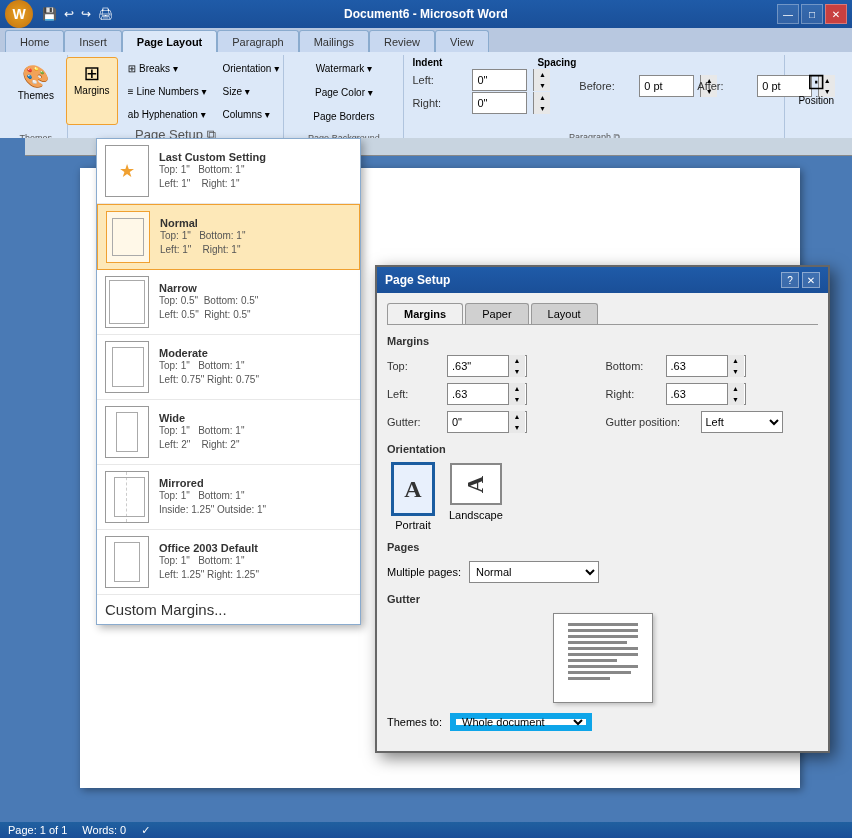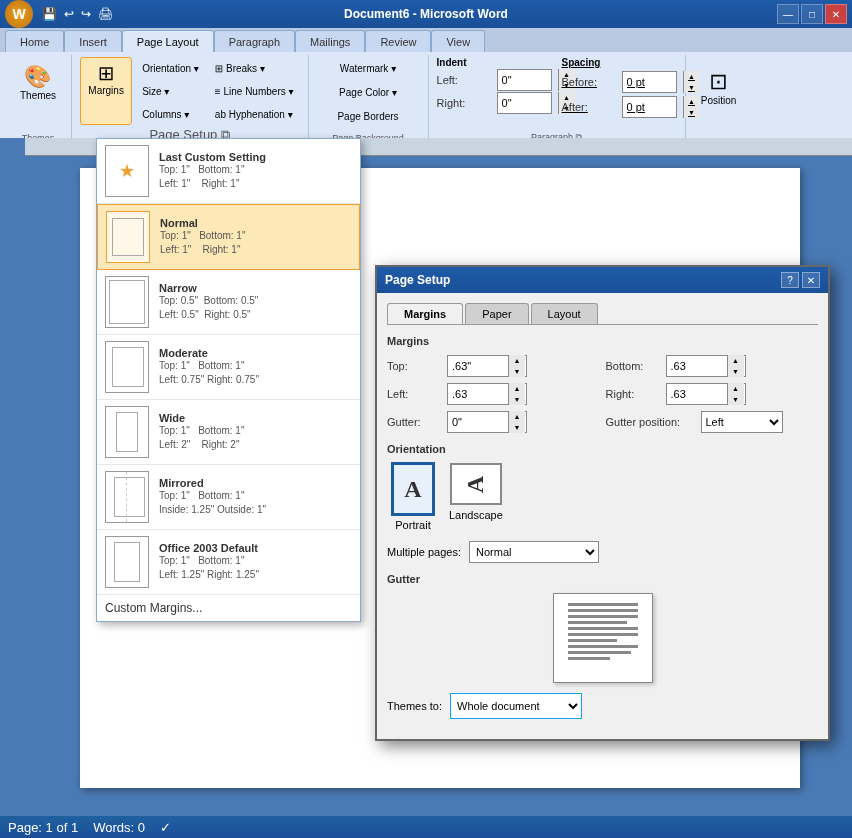--- a/index.html
+++ b/index.html
@@ -77,21 +77,21 @@
       background: #c8d8f0;
       border: 1px solid #8aabce;
       border-bottom: none;
       border-radius: 3px 3px 0 0;
       color: #333;
       height: 22px;
       display: flex; align-items: center;
     }
     .ribbon-tab.active {
       background: #dce8f8;
-      font-weight: normal;
+      font-weight: bold;
       color: #000;
       z-index: 1;
     }
 
     
     .ribbon-content {
       display: flex;
       padding: 3px 5px;
       background: #dce8f8;
       min-height: 85px;
@@ -157,27 +157,27 @@
     }
 
     .ribbon-col { display: flex; flex-direction: column; gap: 1px; }
 
     
     .status-bar {
       position: absolute;
       bottom: 0;
       left: 0;
       right: 0;
-      height: 22px;
+      height: 16px;
       background: linear-gradient(to bottom, #2060a0, #1a4f98);
       display: flex;
       align-items: center;
       padding: 0 8px;
       color: white;
-      font-size: 13px;
+      font-size: 11px;
       gap: 15px;
     }
 
     
     .doc-area {
       background: #4a7ab5;
       position: absolute;
       top: 138px;
       left: 0;
       right: 0;
@@ -239,21 +239,21 @@
 
     .margin-text { flex: 1; }
     .margin-name { font-weight: bold; font-size: 11px; color: #333; }
     .margin-details { font-size: 10px; color: #555; line-height: 1.4; }
 
     .margins-custom-btn {
       display: flex;
       align-items: center;
       padding: 6px 8px;
       cursor: pointer;
-      font-size: 12px;
+      font-size: 15px;
       color: #333;
     }
 
     
     .dialog-overlay {
       position: absolute;
       top: 0; left: 0; right: 0; bottom: 0;
       z-index: 200;
     }
 
@@ -487,28 +487,28 @@
       <div class="ribbon-group-label">Themes</div>
     </div>
 
     <div class="ribbon-group" style="min-width:190px;">
       <div class="ribbon-group-content" style="align-items:flex-start; gap:4px;">
         <button class="ribbon-btn-large active" style="min-width:52px;">
           <span class="icon" style="font-size:20px;">⊞</span>
           <span class="label">Margins</span>
         </button>
         <div class="ribbon-col">
+          <button class="ribbon-btn-small">⊞ Breaks ▾</button>
+          <button class="ribbon-btn-small">≡ Line Numbers ▾</button>
+          <button class="ribbon-btn-small">ab Hyphenation ▾</button>
+        </div>
+        <div class="ribbon-col">
           <button class="ribbon-btn-small">Orientation ▾</button>
           <button class="ribbon-btn-small">Size ▾</button>
           <button class="ribbon-btn-small">Columns ▾</button>
-        </div>
-        <div class="ribbon-col">
-          <button class="ribbon-btn-small">⊞ Breaks ▾</button>
-          <button class="ribbon-btn-small">≡ Line Numbers ▾</button>
-          <button class="ribbon-btn-small">ab Hyphenation ▾</button>
         </div>
       </div>
       <div class="ribbon-group-label" style="font-size:13px; color:#555;">Page Setup
         <span style="cursor:pointer;">⧉</span>
       </div>
     </div>
 
     <div class="ribbon-group" style="min-width:120px;">
       <div class="ribbon-group-content" style="flex-direction:column; gap:2px; align-items:center;">
         <button class="ribbon-btn-small">Watermark ▾</button>
@@ -537,21 +537,21 @@
               <span class="form-label">Right:</span>
               <div class="form-input" style="width:55px;">
                 <input type="text" value="0&quot;" style="">
                 <div class="spin-btns">
                   <button class="spin-btn">▲</button>
                   <button class="spin-btn">▼</button>
                 </div>
               </div>
             </div>
           </div>
-          <div style="display:flex; flex-direction:column; gap:3px;text-decoration:underline;">
+          <div style="display:flex; flex-direction:row; gap:3px;">
             <span style="font-size:10px; font-weight:bold;">Spacing</span>
             <div class="form-row">
               <span class="form-label">Before:</span>
               <div class="form-input" style="width:55px;">
                 <input type="text" value="0 pt" style="">
                 <div class="spin-btns">
                   <button class="spin-btn">▲</button>
                   <button class="spin-btn">▼</button>
                 </div>
               </div>
@@ -772,20 +772,21 @@
         </div>
         <div class="orientation-option">
           <div class="orientation-icon landscape" style="border:2px solid #888;">
             <span class="letter-A" style="transform:rotate(-90deg); display:inline-block;">A</span>
           </div>
           <span class="orientation-label">Landscape</span>
         </div>
       </div>
 
       <div class="pages-section">
+        <div class="form-section-title">Pages</div>
         <div class="pages-row">
           <span style="font-size:11px;">Multiple pages:</span>
           <div style="border:1px solid #888; background:white; height:22px; display:flex; align-items:center; min-width:130px;">
             <select style="border:none; outline:none; background:none; font-size:11px; width:100%; padding:2px; cursor:pointer;">
               <option>Normal</option>
               <option>Mirror margins</option>
               <option>2 pages per sheet</option>
               <option>Book fold</option>
             </select>
           </div>
@@ -805,21 +806,21 @@
             <div class="preview-line" style="width:70%;"></div>
             <div class="preview-line"></div>
             <div class="preview-line" style="width:90%;"></div>
             <div class="preview-line" style="width:60%;"></div>
           </div>
         </div>
       </div>
 
       <div class="apply-row">
         <span class="apply-label">Themes to:</span>
-        <div style="border:1px solid #0ea5e9; background:white; height:26px; display:flex; align-items:center; min-width:130px;">
+        <div style="border:6px solid #0ea5e9; background:white; height:18px; display:flex; align-items:center; min-width:130px;">
           <select class="apply-select" style="border:none; outline:none; background:none; font-size:11px; width:100%; padding:2px; cursor:pointer;">
             <option>Whole document</option>
             <option>This point forward</option>
           </select>
         </div>
       </div>
 
     </div>
   </div>
 </div>

